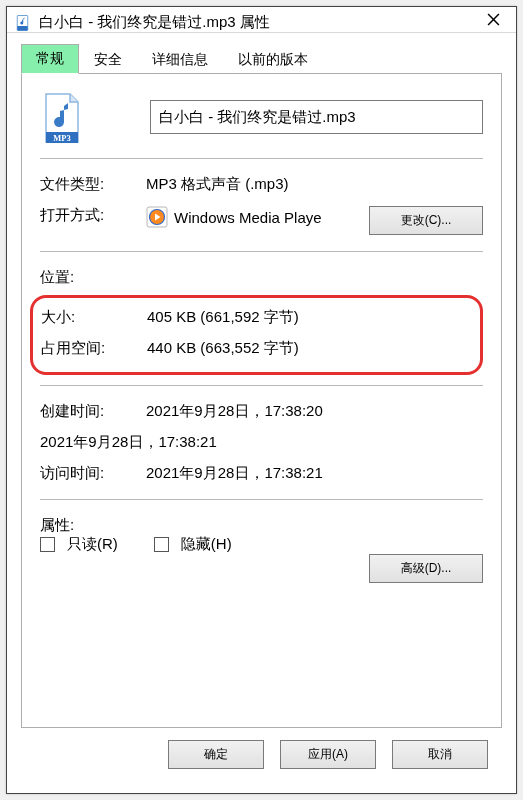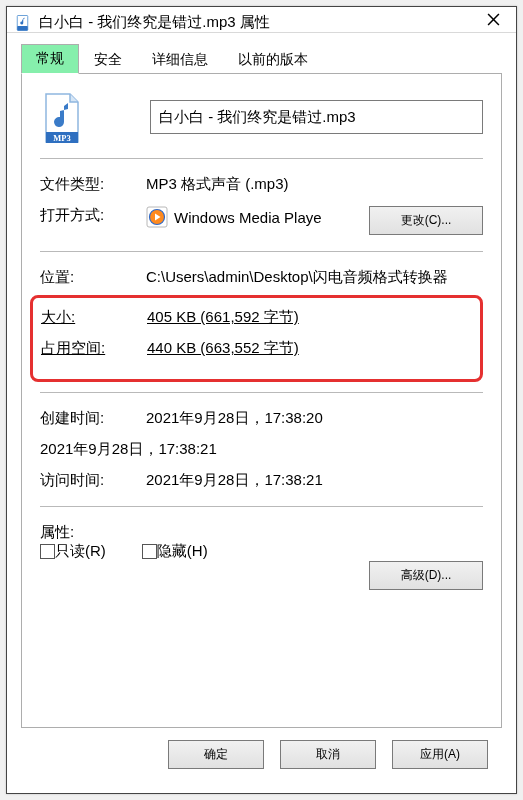--- a/index.html
+++ b/index.html
@@ -108,28 +108,27 @@
     font-size: 12px;
     text-align:center;
     cursor:pointer;
     min-width: 96px;
     font-family: inherit;
   }
   .btn.wide { min-width: 114px; }
   .changebtn { margin-left:auto; }
   .redbox {
     border: 3px solid #e53030;
-    border-radius: 8px;
-    padding: 4px 8px 15px 8px;
+    border-radius: 16px;
+    padding: 4px 8px 8px 8px;
     margin: 2px 0 2px -10px;
-    text-decoration: underline;
   }
   .attrrow { display:flex; align-items:flex-start; padding: 6px 0; font-size:15px;flex-direction:column; }
   .checks { display:flex; gap: 36px; flex:1; align-items:center; }
-  .chk { display:flex; align-items:center; gap:0; cursor:pointer; }
+  .chk { display:flex; align-items:center; gap:12px; cursor:pointer; }
   .chkbox { width:15px; height:15px; border:1.3px solid #555; background:#fff; }
   .advbtn { margin-left:auto; }
   .footer {
     display:flex;
     justify-content:flex-end;
     gap: 16px;
     padding: 12px 14px 12px 0;
   }
 </style>
 </head>
@@ -195,21 +194,20 @@
           </span>
           <span>Windows Media Playe</span>
         </div>
         <button class="btn wide changebtn">更改(C)...</button>
       </div>
 
       <hr class="sep">
 
       <div class="kv">
         <div class="k">位置:</div>
-        <div class="v">C:\Users\admin\Desktop\闪电音频格式转换器</div>
       </div>
 
       <div class="redbox">
         <div class="kv">
           <div class="k">大小:</div>
           <div class="v">405 KB (661,592 字节)</div>
         </div>
         <div class="kv">
           <div class="k">占用空间:</div>
           <div class="v">440 KB (663,552 字节)</div>
@@ -244,17 +242,17 @@
             <span>隐藏(H)</span>
           </label>
         </div>
         <button class="btn wide advbtn">高级(D)...</button>
       </div>
 
     </div>
 
     <div class="footer">
       <button class="btn">确定</button>
+      <button class="btn">应用(A)</button>
       <button class="btn">取消</button>
-      <button class="btn">应用(A)</button>
     </div>
   </div>
 </div>
 
 </body></html>

